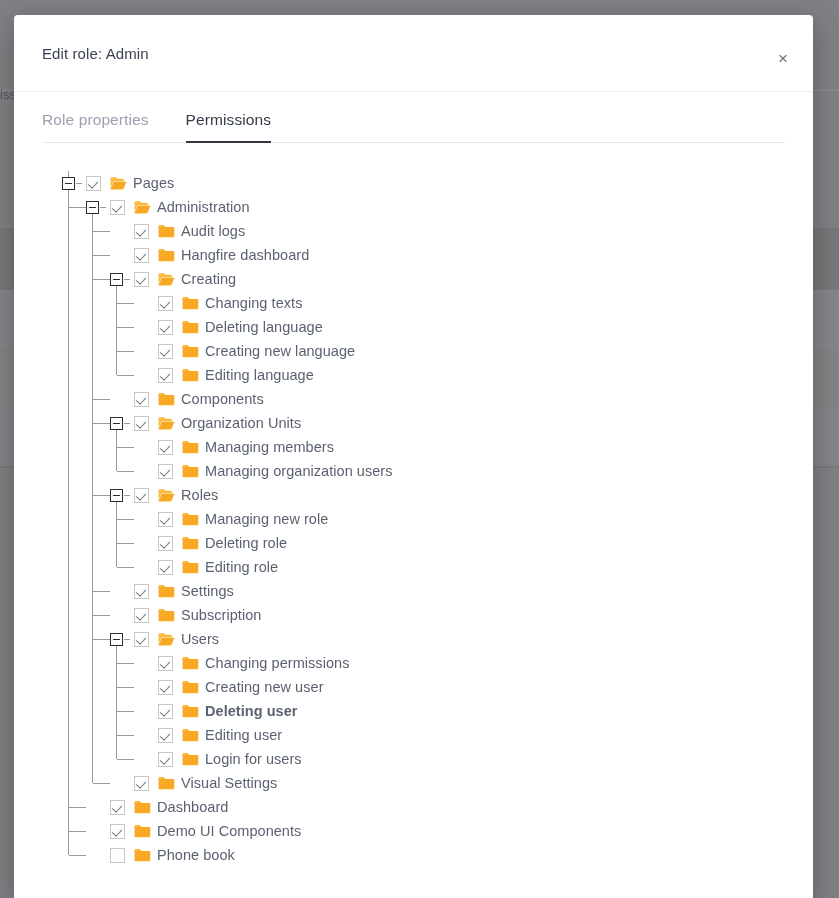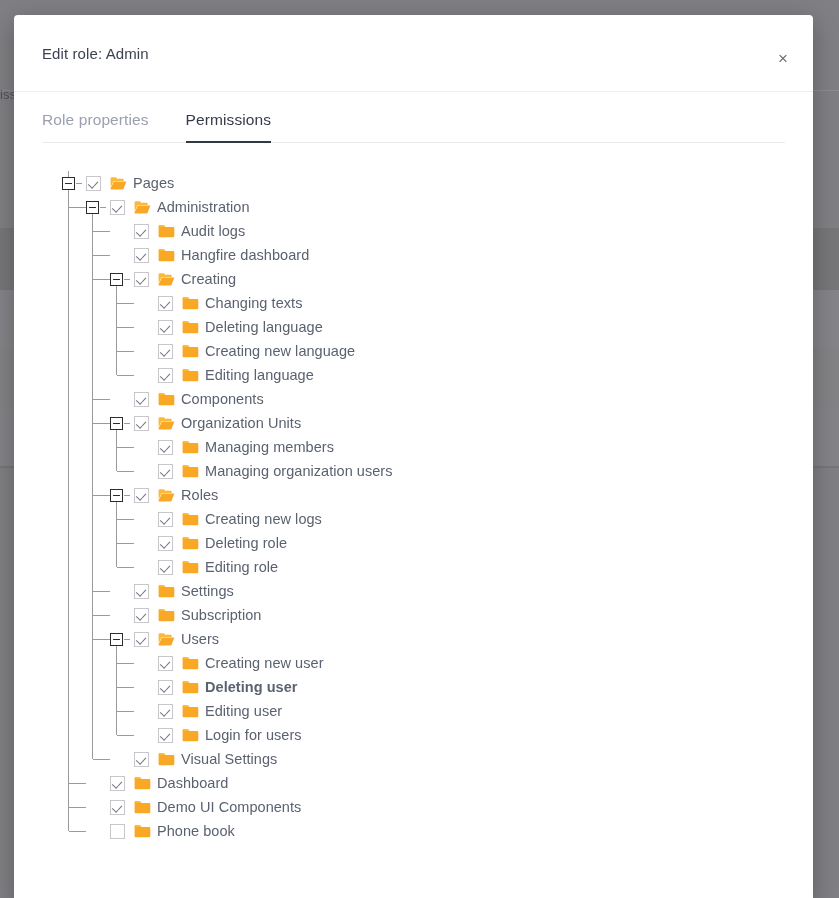--- a/index.html
+++ b/index.html
@@ -492,21 +492,21 @@
         <div class="trunk" style="left:102px;"></div>
         <div class="trunk" style="left:102px;"></div>
         <div class="elbow" style="left:103px;width:17px;"></div>
         <button class="cb checked" style="left:144px;"></button>
         <span class="folder" style="left:168px;">
           <svg viewBox="0 0 17 14" width="17" height="14">
             <path d="M0.6 2.2a1 1 0 0 1 1-1h4.3l1.5 1.7h7.9a1 1 0 0 1 1 1v8.3a1 1 0 0 1-1 1H1.6a1 1 0 0 1-1-1z" fill="#F9A825"></path>
             <path d="M0.6 2.2a1 1 0 0 1 1-1h4.3l1.5 1.7H0.6z" fill="#FBB93B"></path>
           </svg>
         </span>
-        <span class="label" style="left:191px;">Creating new logs</span>
+        <span class="label" style="left:191px;">Managing new role</span>
       </div>
       <div class="node">
         <div class="trunk" style="left:54px;"></div>
         <div class="trunk" style="left:78px;"></div>
         <div class="trunk" style="left:102px;"></div>
         <div class="trunk" style="left:102px;"></div>
         <div class="elbow" style="left:103px;width:17px;"></div>
         <button class="cb checked" style="left:144px;"></button>
         <span class="folder" style="left:168px;">
           <svg viewBox="0 0 17 14" width="17" height="14">
@@ -567,20 +567,35 @@
         <div class="stub-right" style="left:110px;"></div>
         <div class="trunk" style="left:102px;top:19px;height:5px;"></div>
         <button class="cb checked" style="left:120px;"></button>
         <span class="folder" style="left:144px;">
           <svg viewBox="0 0 17 14" width="17" height="14">
             <path d="M0.6 2.2a1 1 0 0 1 1-1h4.2l1.5 1.6h5.4a1 1 0 0 1 1 1v1.3H3.6L0.6 11.6z" fill="#FBB93B"></path>
             <path d="M3.9 5.6h12.5l-2.8 7.2a1 1 0 0 1-.95.65H1.1a.6.6 0 0 1-.55-.85z" fill="#F9A825"></path>
           </svg>
         </span>
         <span class="label" style="left:167px;">Users</span>
+      </div>
+      <div class="node">
+        <div class="trunk" style="left:54px;"></div>
+        <div class="trunk" style="left:78px;"></div>
+        <div class="trunk" style="left:102px;"></div>
+        <div class="trunk" style="left:102px;"></div>
+        <div class="elbow" style="left:103px;width:17px;"></div>
+        <button class="cb checked" style="left:144px;"></button>
+        <span class="folder" style="left:168px;">
+          <svg viewBox="0 0 17 14" width="17" height="14">
+            <path d="M0.6 2.2a1 1 0 0 1 1-1h4.3l1.5 1.7h7.9a1 1 0 0 1 1 1v8.3a1 1 0 0 1-1 1H1.6a1 1 0 0 1-1-1z" fill="#F9A825"></path>
+            <path d="M0.6 2.2a1 1 0 0 1 1-1h4.3l1.5 1.7H0.6z" fill="#FBB93B"></path>
+          </svg>
+        </span>
+        <span class="label" style="left:191px;">Changing permissions</span>
       </div>
       <div class="node">
         <div class="trunk" style="left:54px;"></div>
         <div class="trunk" style="left:78px;"></div>
         <div class="trunk" style="left:102px;"></div>
         <div class="trunk" style="left:102px;"></div>
         <div class="elbow" style="left:103px;width:17px;"></div>
         <button class="cb checked" style="left:144px;"></button>
         <span class="folder" style="left:168px;">
           <svg viewBox="0 0 17 14" width="17" height="14">

